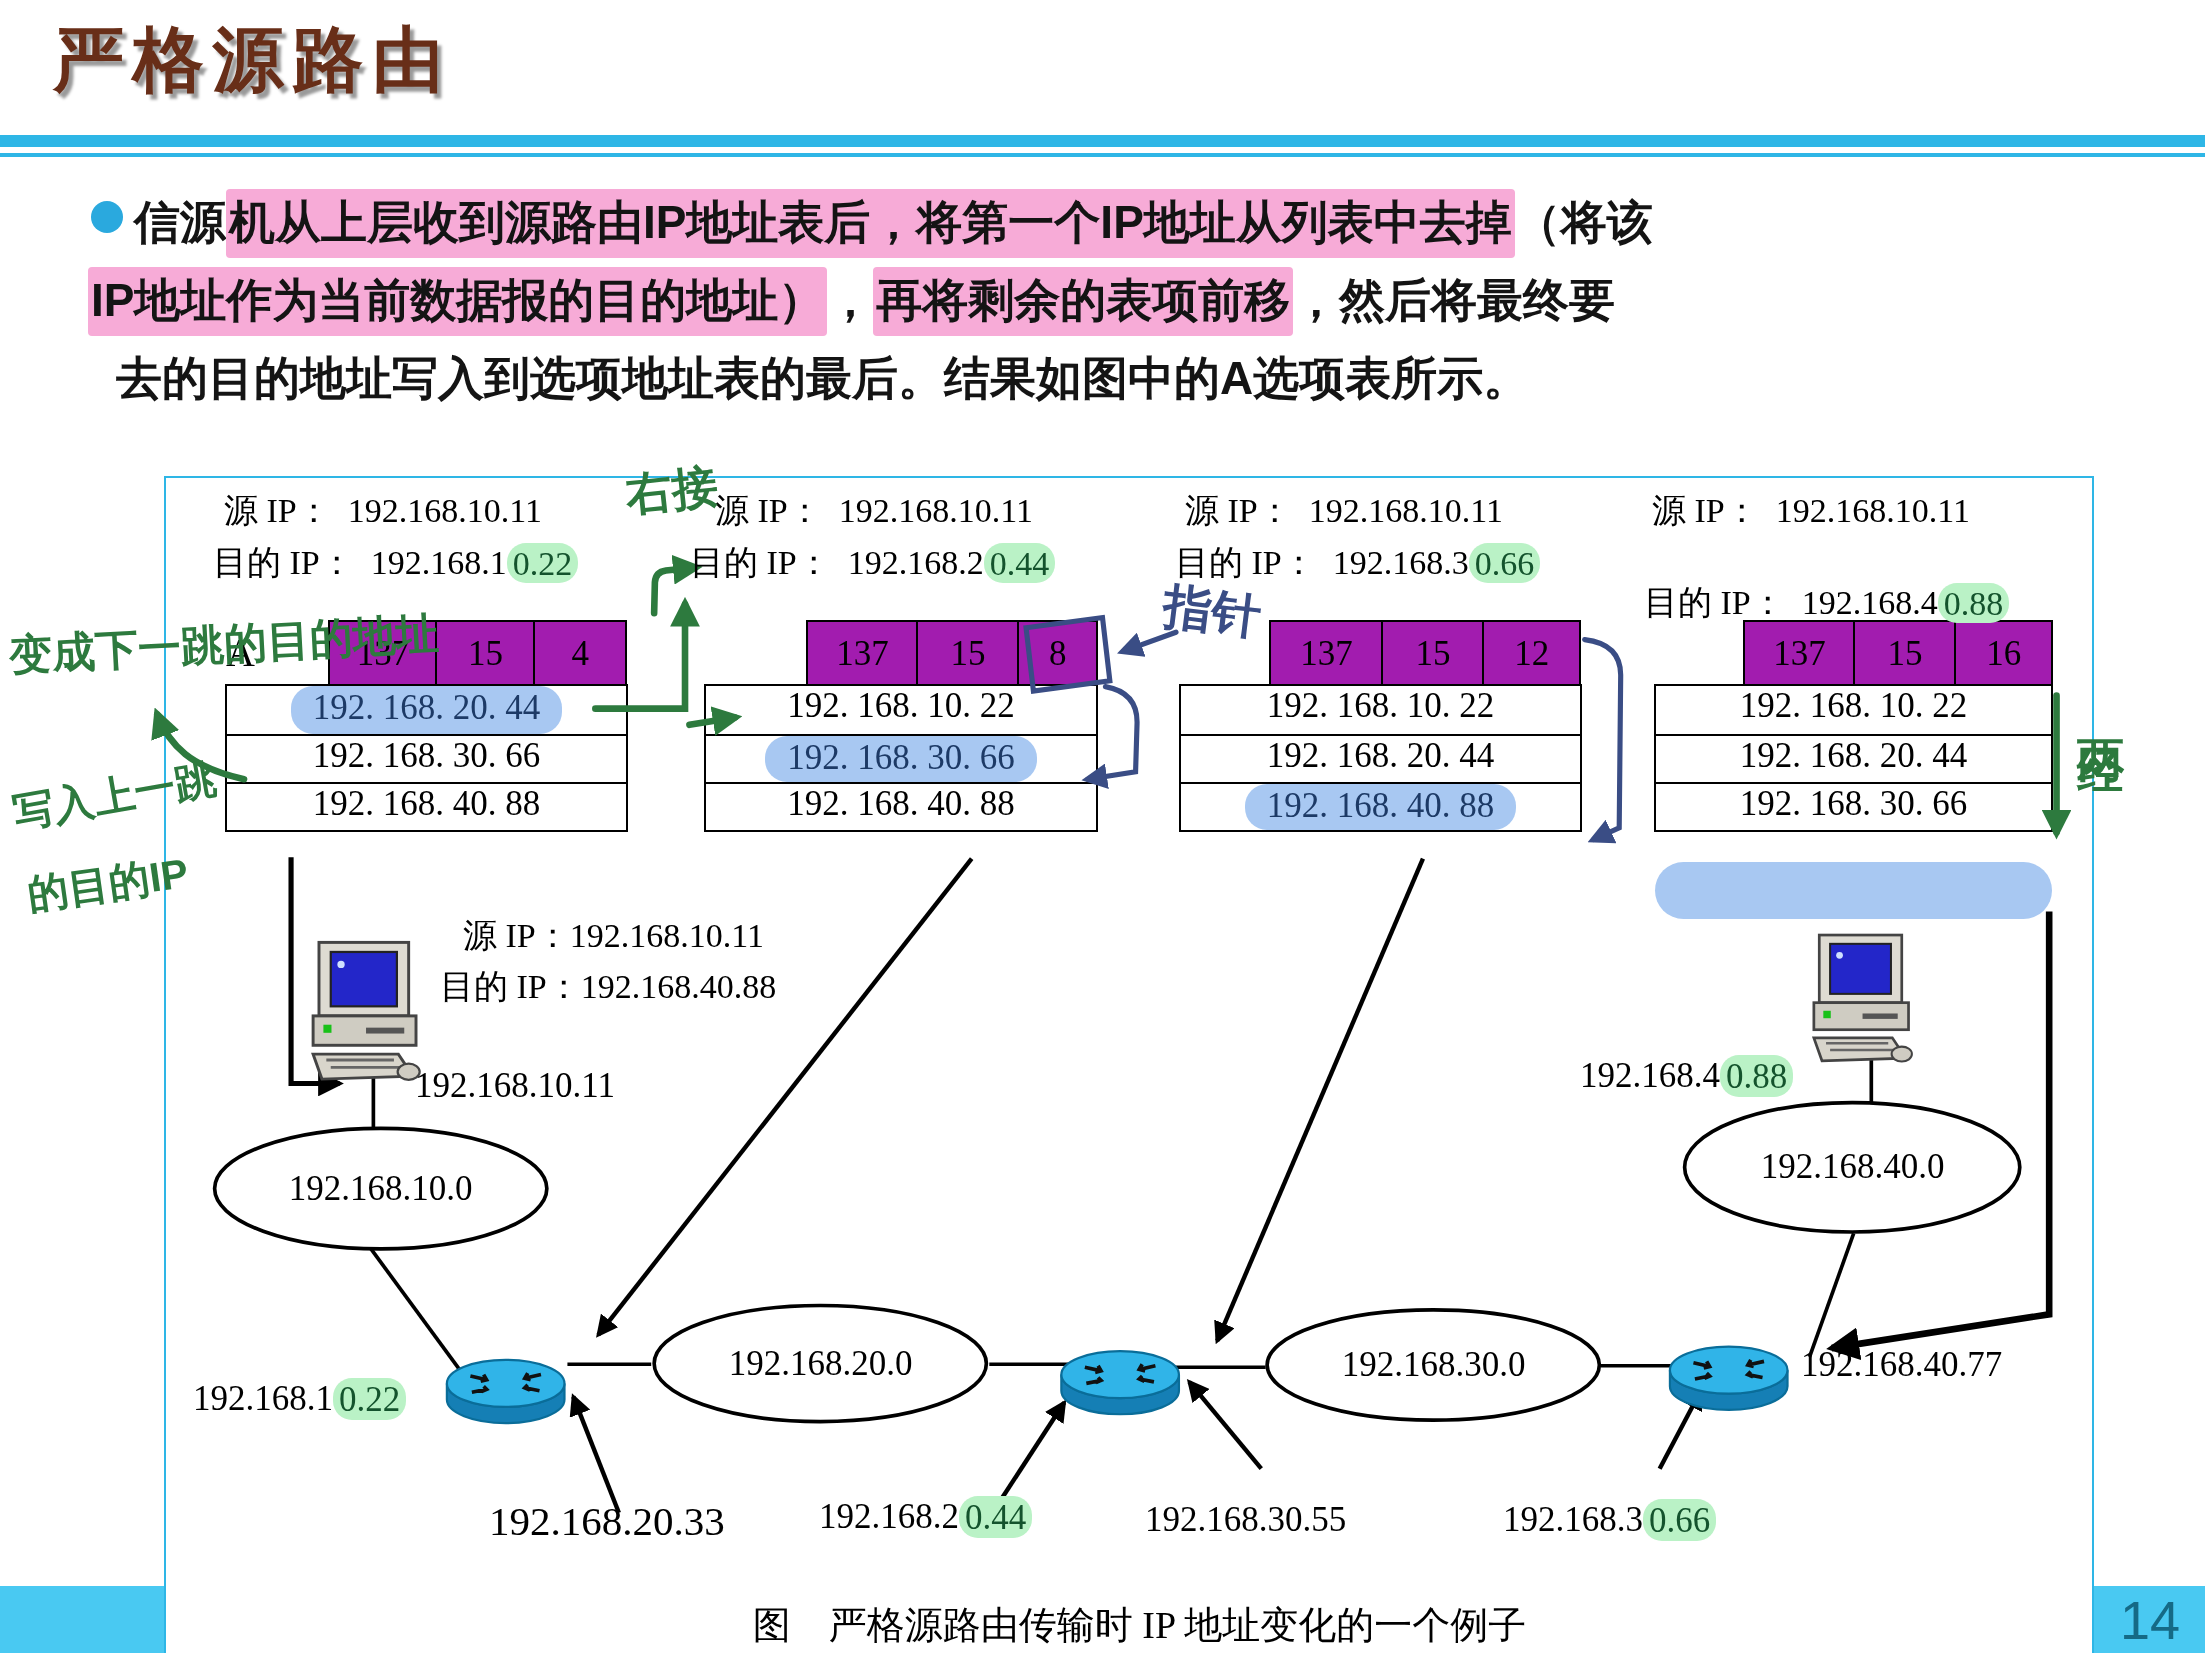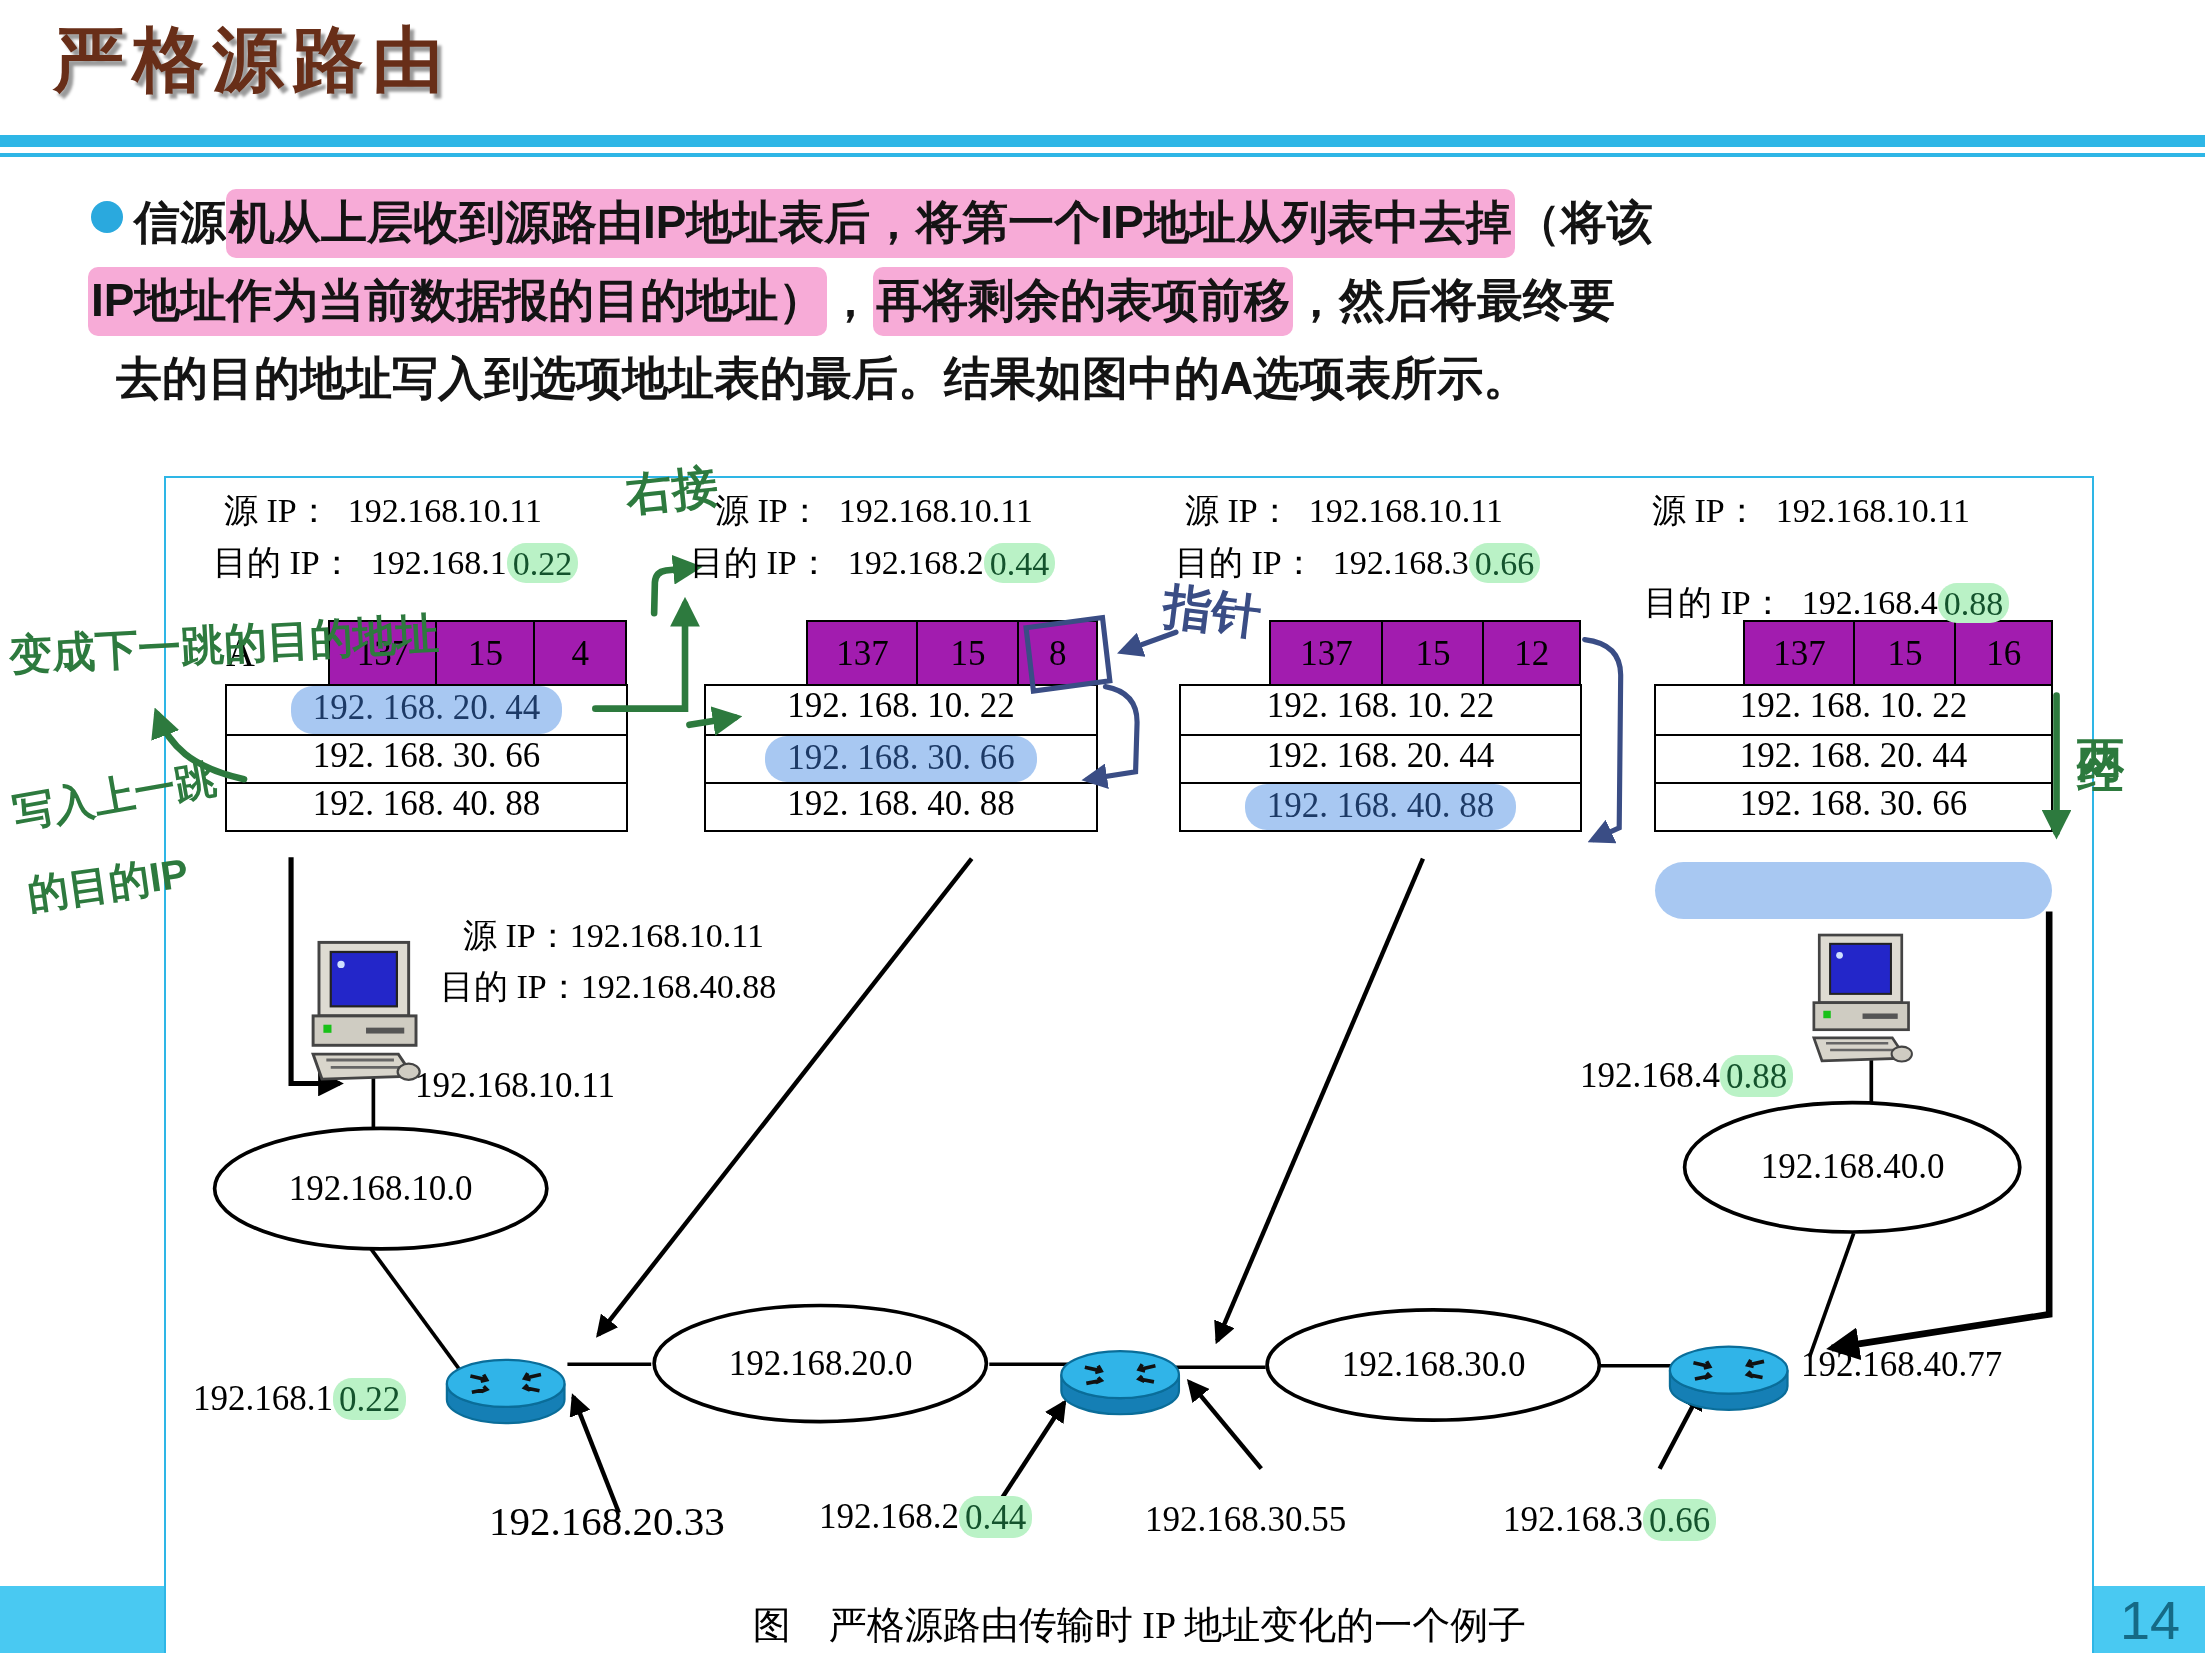--- a/index.html
+++ b/index.html
@@ -5,21 +5,21 @@
   html,body{margin:0;padding:0;background:#fff;}
   *{box-sizing:border-box;}
   #slide{position:relative;width:2205px;height:1654px;background:#fff;overflow:hidden;
          font-family:"Liberation Sans",sans-serif;}
   
   #title{position:absolute;left:53px;top:13.2px;font-size:71px;font-weight:bold;color:#682e18;
          letter-spacing:8.8px;text-shadow:4.4px 5.1px 2.9px #9a9a9a;}
   .rule{position:absolute;left:0;width:2205px;background:#2eb6e6;}
   
   .pline{position:absolute;font-size:46px;font-weight:bold;color:#141414;white-space:pre;line-height:74px;}
-  .pmark{background:#f7abd7;border-radius:10px;padding:7.4px 2.9px 10.3px 2.9px;}
+  .pmark{background:#f7abd7;border-radius:4px;padding:7.4px 2.9px 10.3px 2.9px;}
   #bullet{position:absolute;left:91px;top:201px;width:32px;height:32px;border-radius:50%;background:#2aa9de;}
   
   #figbox{position:absolute;left:164px;top:476px;width:1930px;height:1178px;background:#fff;
           border-left:2.9px solid #2eb6e6;border-top:2.9px solid #2eb6e6;border-right:2.9px solid #2eb6e6;}
   
   .lbl{position:absolute;font-family:"Liberation Serif",serif;font-size:34px;color:#000;white-space:pre;z-index:6;}
   .ghl{background:#baf2c6;border-radius:19px;padding:1.5px 5.9px;color:#14532d;}
   
   .hdr{position:absolute;display:flex;z-index:2;}
   .hcell{height:68px;border:2.9px solid #000;display:flex;align-items:center;justify-content:center;

